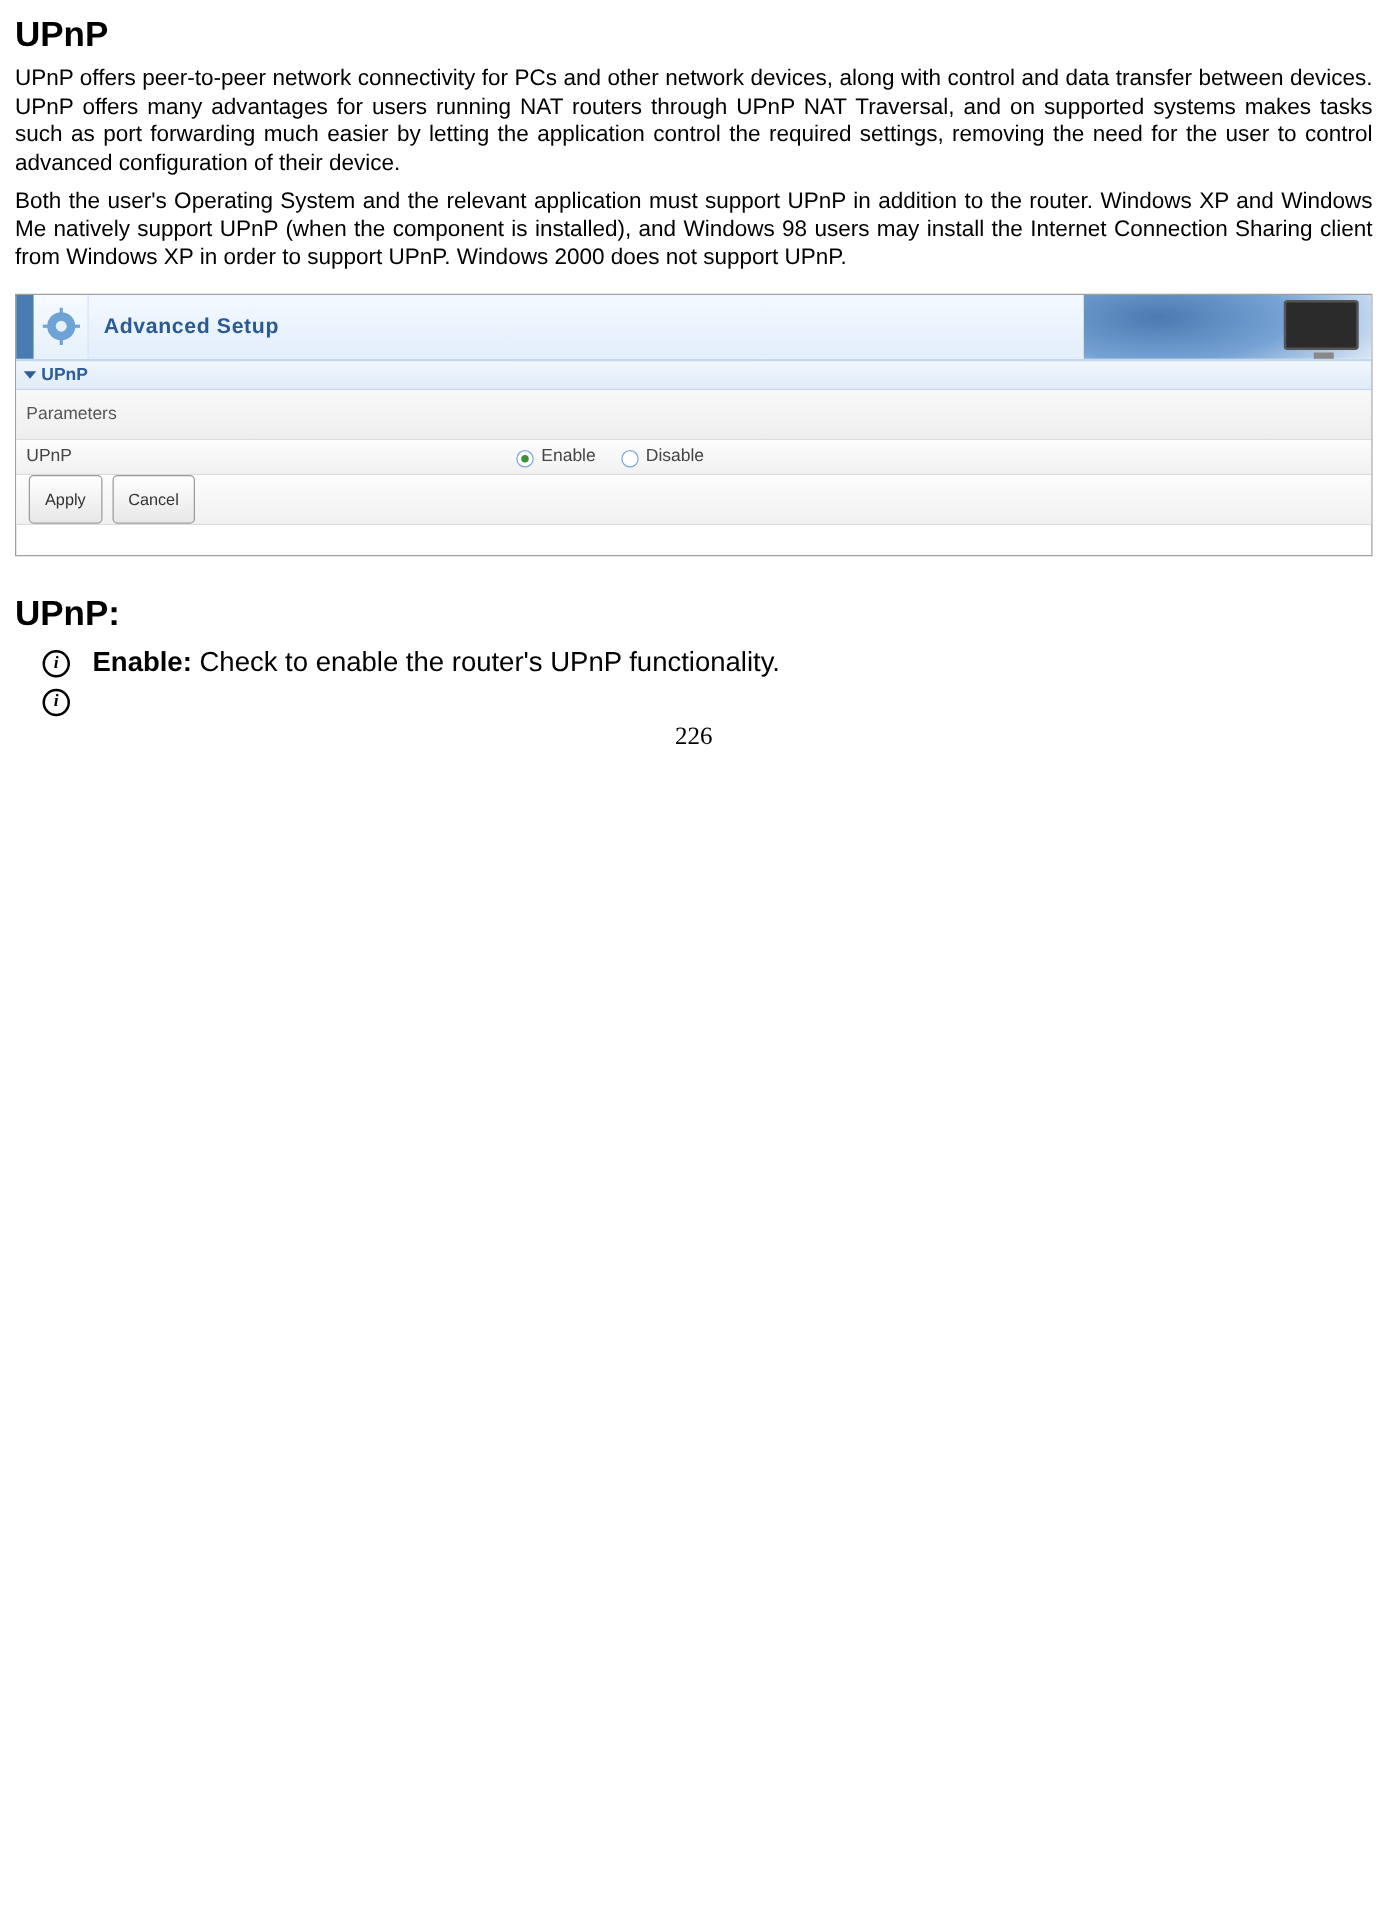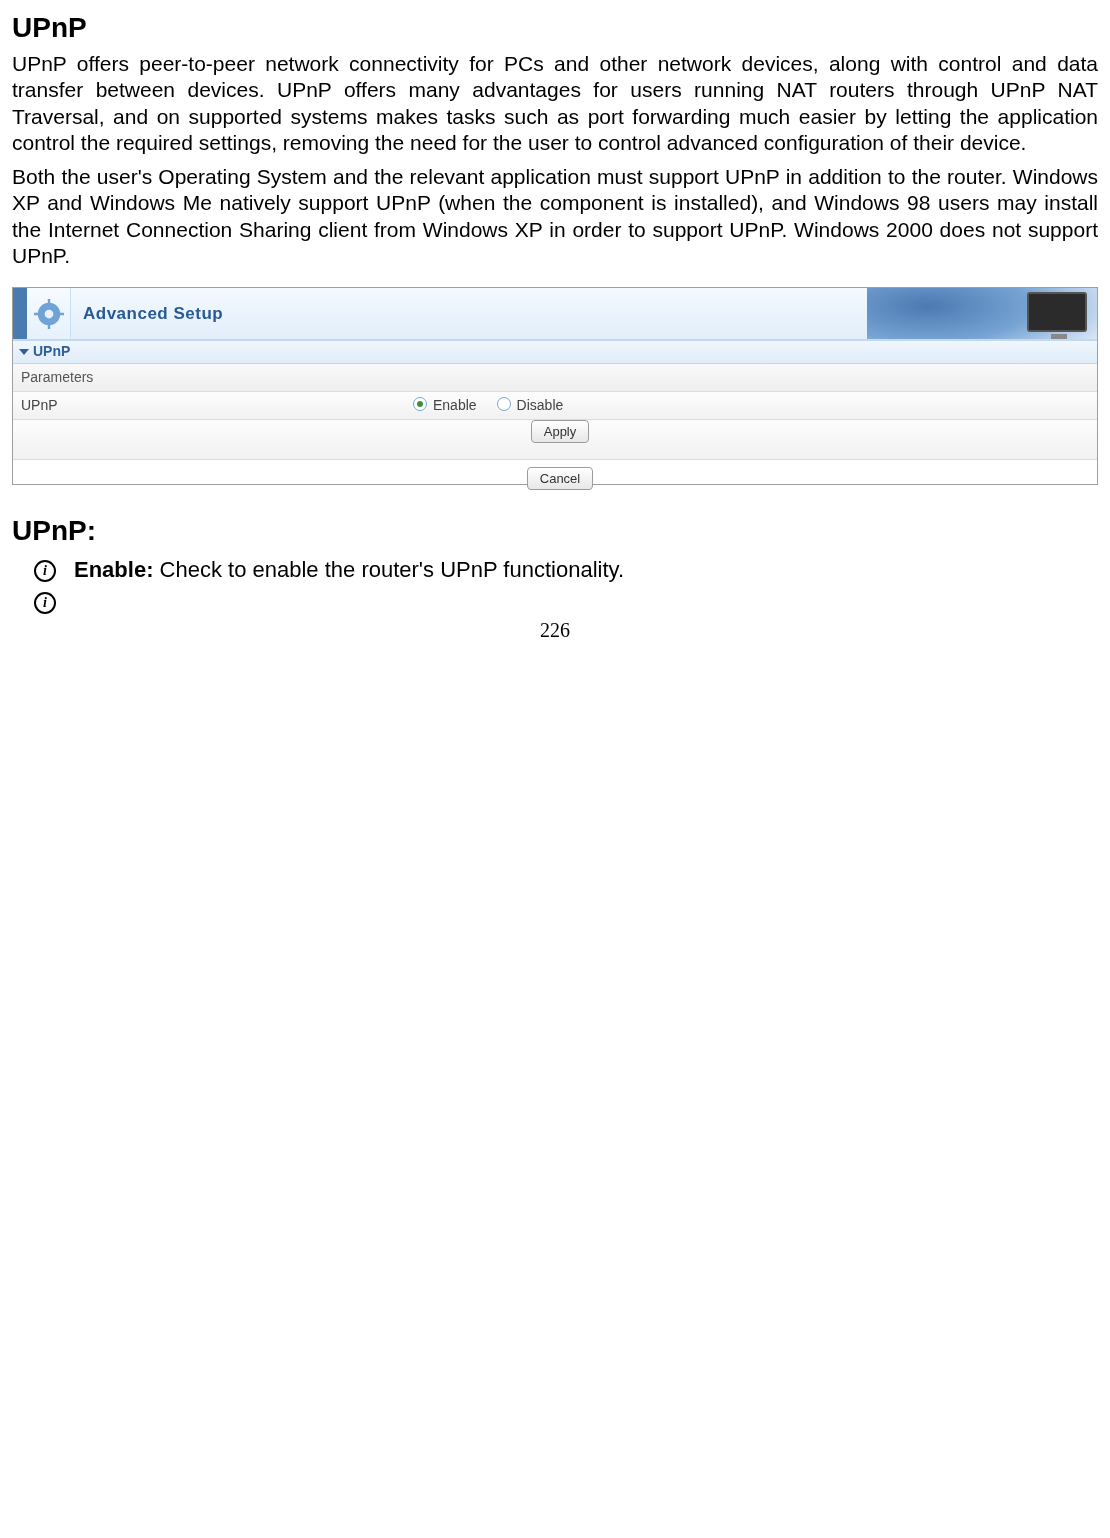--- a/index.html
+++ b/index.html
@@ -14,21 +14,21 @@
     line-height: 1.25;
   }
   .title {
     font-size: 28px;
     font-weight: bold;
     margin-bottom: 6px;
   }
   .para {
     text-align: justify;
     margin-bottom: 8px;
-    font-size: 21px;
+    font-size: 18px;
   }
   
   .shot {
     margin-top: 18px;
     border: 1px solid #9f9f9f;
     background: #fff;
     width: 100%;
     padding-bottom: 24px;
   }
   .shot-header {
@@ -107,21 +107,21 @@
     gap: 4px;
   }
   .tri {
     width: 0; height: 0;
     border-left: 5px solid transparent;
     border-right: 5px solid transparent;
     border-top: 6px solid #2e5e9b;
     display: inline-block;
   }
   .param-row {
-    height: 28px;
+    height: 40px;
     background: linear-gradient(#f9f9f9,#eeeeee);
     border-bottom: 1px solid #dcdcdc;
     padding-left: 8px;
     font-size: 14px;
     color: #555;
     display: flex;
     align-items: center;
   }
   .form-row {
     display: flex;
@@ -131,46 +131,44 @@
     border-bottom: 1px solid #dcdcdc;
     font-size: 14px;
     color: #444;
   }
   .form-row .label-cell {
     width: 400px;
     padding-left: 8px;
   }
   .form-row .ctrl-cell {
     display: flex;
-    align-items: flex-start;
+    align-items: flex-end;
     gap: 6px;
   }
   .radio {
     width: 14px; height: 14px;
     border: 1px solid #7aa7d8;
     border-radius: 50%;
     display: inline-flex;
     align-items: center;
     justify-content: center;
     background: #fff;
   }
   .radio.checked .dot {
     width: 6px; height: 6px;
     background: #3f8e3a;
     border-radius: 50%;
   }
   .btn-row {
     display: flex;
-    align-items: center;
-    gap: 24px;
+    gap: 8px;
     height: 40px;
     background: linear-gradient(#fdfdfd,#f1f1f1);
     border-bottom: 1px solid #dcdcdc;
     padding-left: 10px;
-    flex-direction: column;
   }
   .btn {
     font-size: 13px;
     color: #333;
     background: linear-gradient(#ffffff,#e7e7e7);
     border: 1px solid #9b9b9b;
     border-radius: 4px;
     padding: 3px 12px;
     cursor: pointer;
   }

